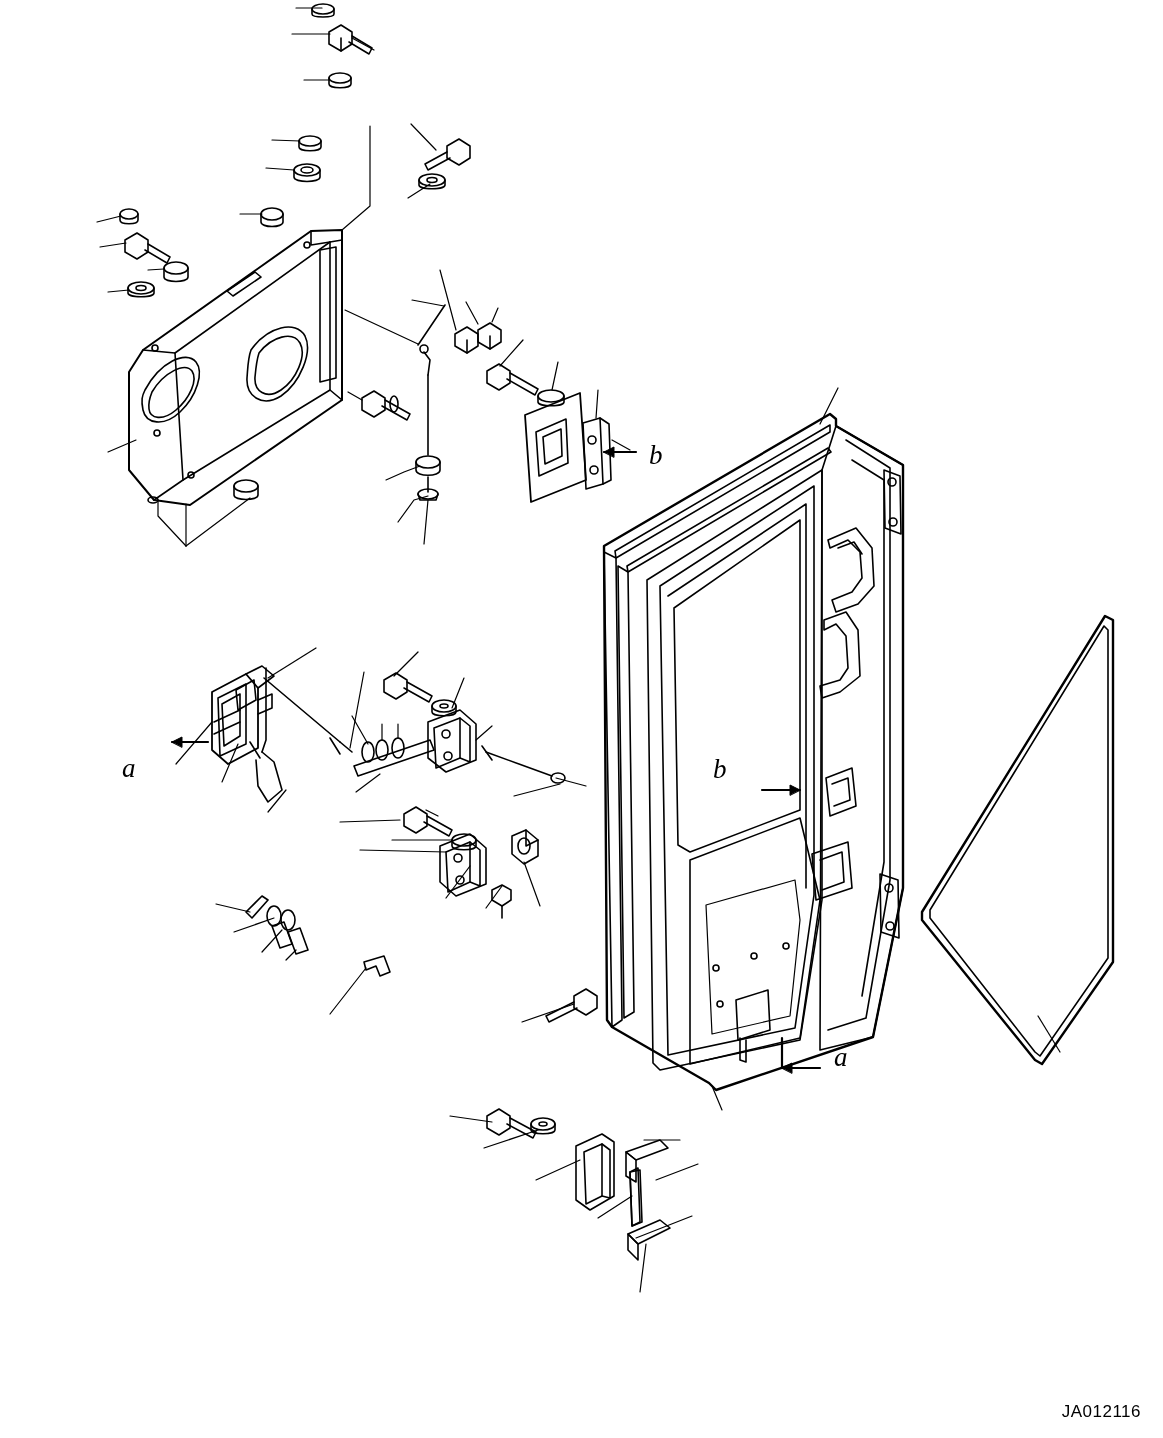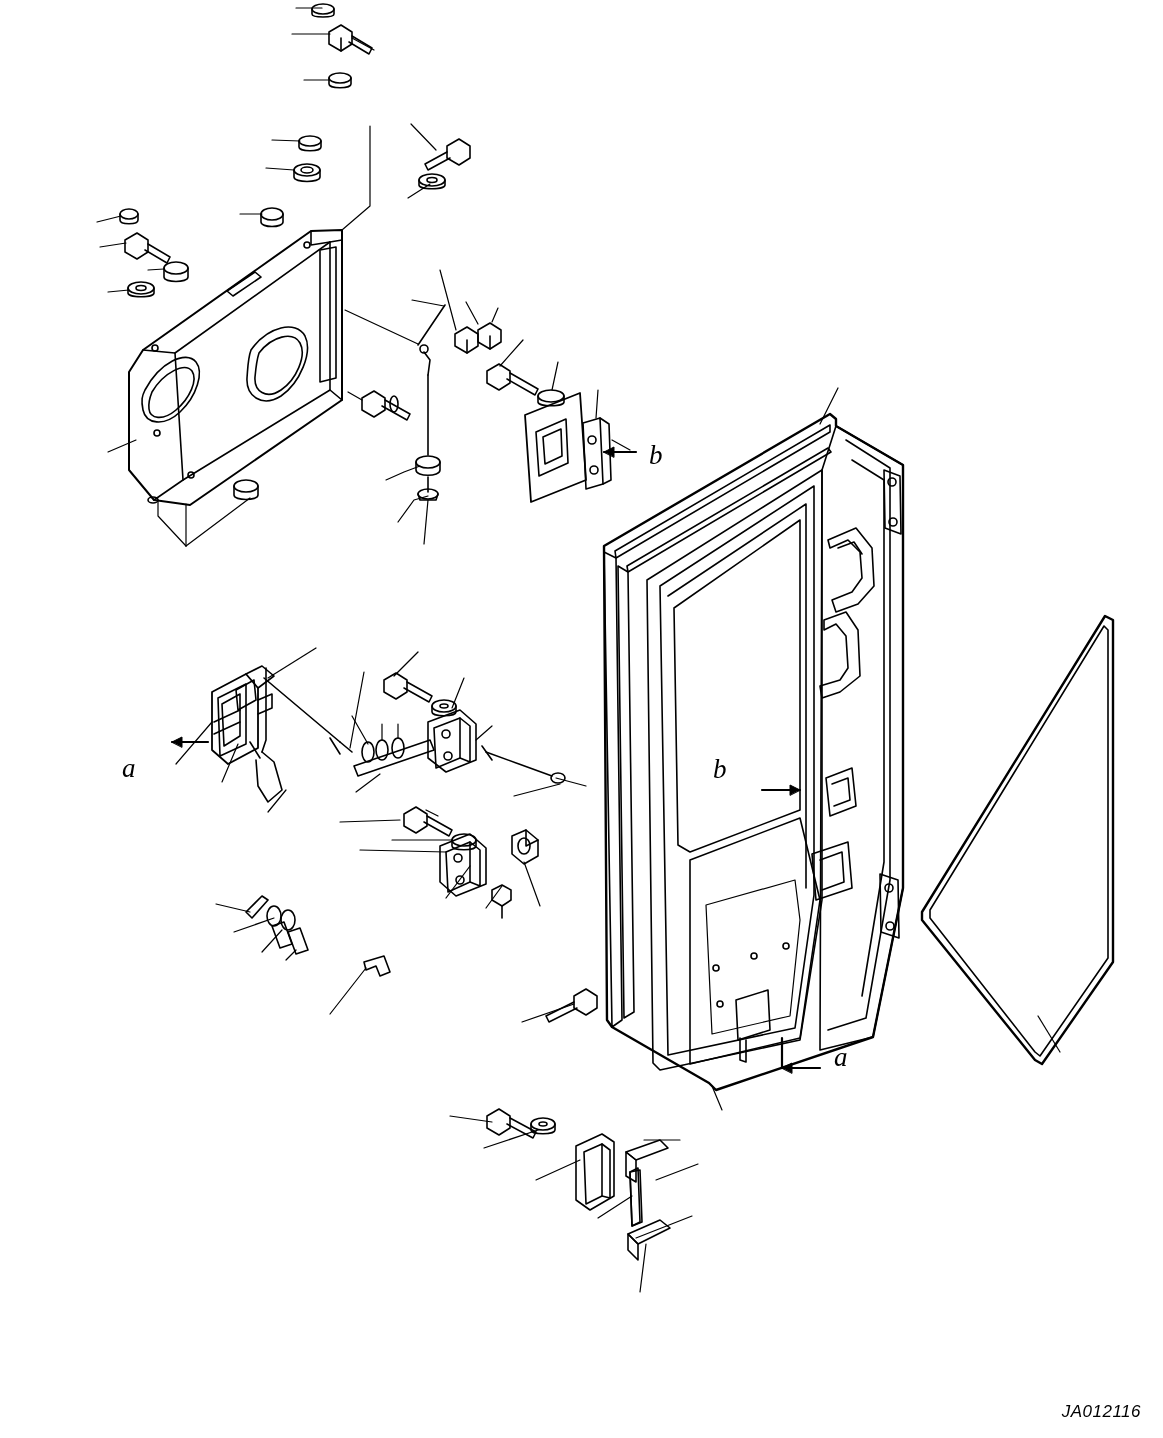--- a/index.html
+++ b/index.html
@@ -27,21 +27,20 @@
   }
   .figure-code {
     position: absolute;
     right: 22px;
     bottom: 16px;
     font-family: "Liberation Sans", sans-serif;
     font-size: 17px;
     letter-spacing: 0.5px;
     color: #000000;
     white-space: nowrap;
-    font-style: italic;
   }
   .section-letter {
     position: absolute;
     font-family: "Liberation Serif", serif;
     font-size: 27px;
     font-style: italic;
     color: #000000;
     line-height: 1;
   }
   #letter-b-top   { left: 649px; top: 442px; }

